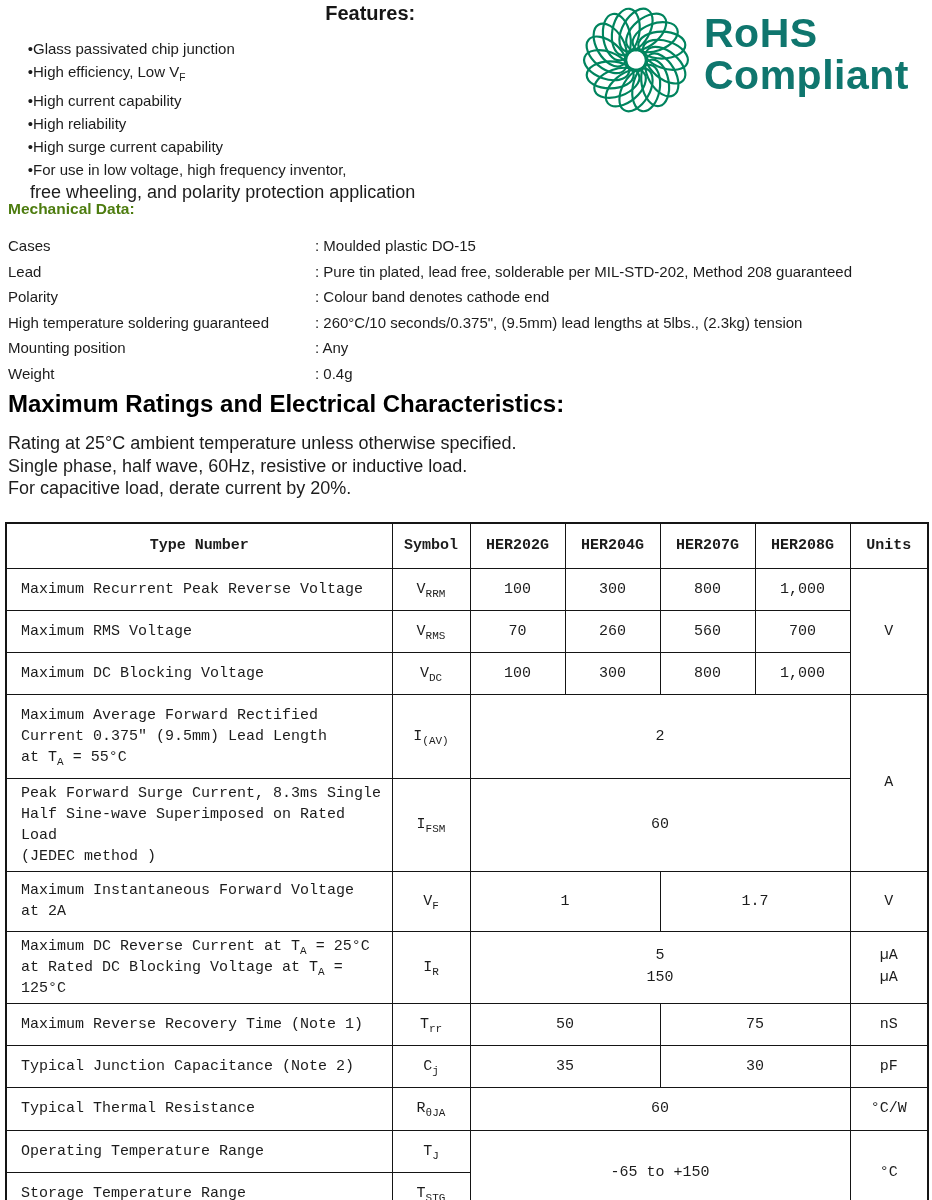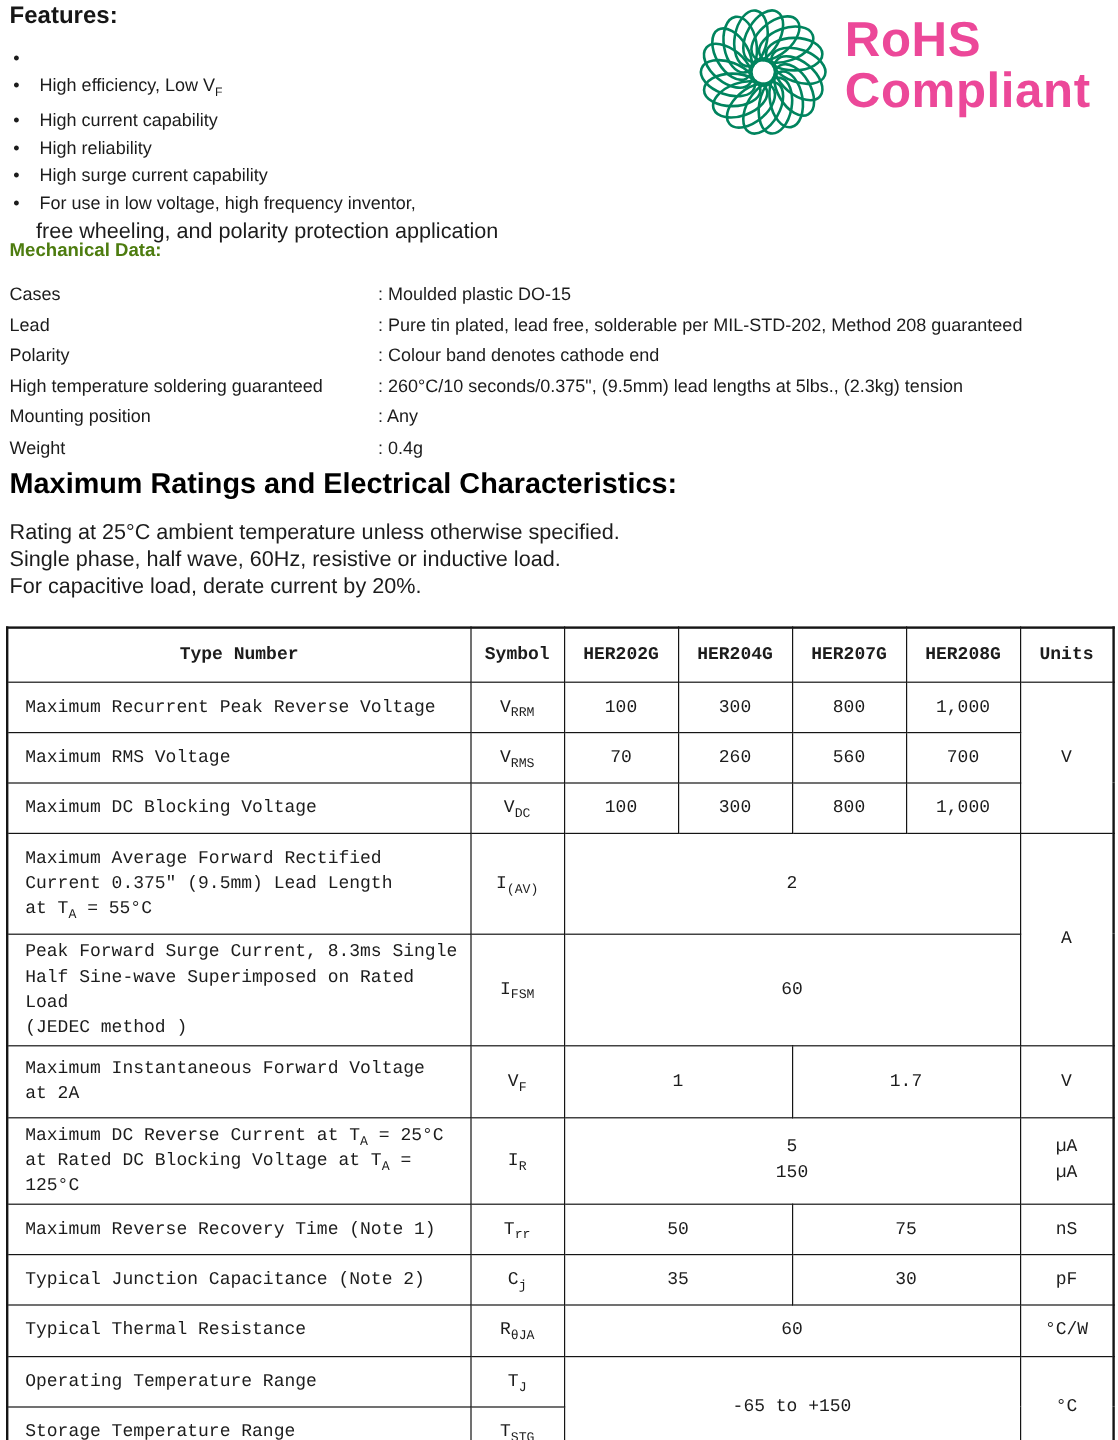--- a/index.html
+++ b/index.html
@@ -1,20 +1,20 @@
 <!DOCTYPE html>
 <html><head>
 <meta charset="utf-8">
 <style>
   html,body { margin:0; padding:0; background:#ffffff; }
   body { font-family: "Liberation Sans", "DejaVu Sans", sans-serif; color:#1c1c1c; }
   .page { position:relative; width:932px; height:1200px; background:#ffffff; overflow:hidden; }
 
   
-  .features { position:absolute; left:8px; top:0; }
+  .features { position:absolute; left:8px; top:0;text-align:right; }
   .features-heading { font-size:20px; font-weight:bold; margin:2px 0 12px 0; color:#161616; }
   .bullet-row { display:flex; font-size:15px; line-height:23px; }
   .dot { width:22px; padding-left:3px; flex-shrink:0; }
   .cont-line { margin-left:22px; font-size:18px; line-height:23px; }
   sub.f { font-size:0.68em; }
 
   
   .rohs { position:absolute; left:580px; top:4px; display:flex; align-items:flex-start; gap:12px; }
   .rohs-text { font-weight:bold; font-size:41px; line-height:42px; margin-top:8px; letter-spacing:0.5px; }
 
@@ -45,20 +45,21 @@
 </style>
 </head>
 <body>
 
 <div class="page">
 
   <section class="features">
     <h2 class="features-heading">Features:</h2>
     <div class="bullet-row">
       <span class="dot">•</span>
+      <span>Glass passivated chip junction</span>
     </div>
     <div class="bullet-row">
       <span class="dot">•</span>
       <span><span>High efficiency, Low V</span><sub class="f">F</sub></span>
     </div>
     <div class="bullet-row">
       <span class="dot">•</span>
       <span>High current capability</span>
     </div>
     <div class="bullet-row">
@@ -92,21 +93,21 @@
           <ellipse rx="15" ry="26" transform="rotate(200) translate(0,-33) rotate(30)" fill="none" stroke="#00845E" stroke-width="2.4"></ellipse>
           <ellipse rx="15" ry="26" transform="rotate(220) translate(0,-33) rotate(30)" fill="none" stroke="#00845E" stroke-width="2.4"></ellipse>
           <ellipse rx="15" ry="26" transform="rotate(240) translate(0,-33) rotate(30)" fill="none" stroke="#00845E" stroke-width="2.4"></ellipse>
           <ellipse rx="15" ry="26" transform="rotate(260) translate(0,-33) rotate(30)" fill="none" stroke="#00845E" stroke-width="2.4"></ellipse>
           <ellipse rx="15" ry="26" transform="rotate(280) translate(0,-33) rotate(30)" fill="none" stroke="#00845E" stroke-width="2.4"></ellipse>
           <ellipse rx="15" ry="26" transform="rotate(300) translate(0,-33) rotate(30)" fill="none" stroke="#00845E" stroke-width="2.4"></ellipse>
           <ellipse rx="15" ry="26" transform="rotate(320) translate(0,-33) rotate(30)" fill="none" stroke="#00845E" stroke-width="2.4"></ellipse>
           <ellipse rx="15" ry="26" transform="rotate(340) translate(0,-33) rotate(30)" fill="none" stroke="#00845E" stroke-width="2.4"></ellipse>
         </g>
     </svg>
-    <div class="rohs-text" style="color: #ec4899;">
+    <div class="rohs-text" style="color: #0f766e;">
       <div>RoHS</div>
       <div>Compliant</div>
     </div>
   </section>
 
   <section class="mech">
     <h3 class="mech-heading">Mechanical Data:</h3>
     <div class="mech-row">
       <span class="mech-label">Cases</span>
       <span class="mech-value">: Moulded plastic DO-15</span>

